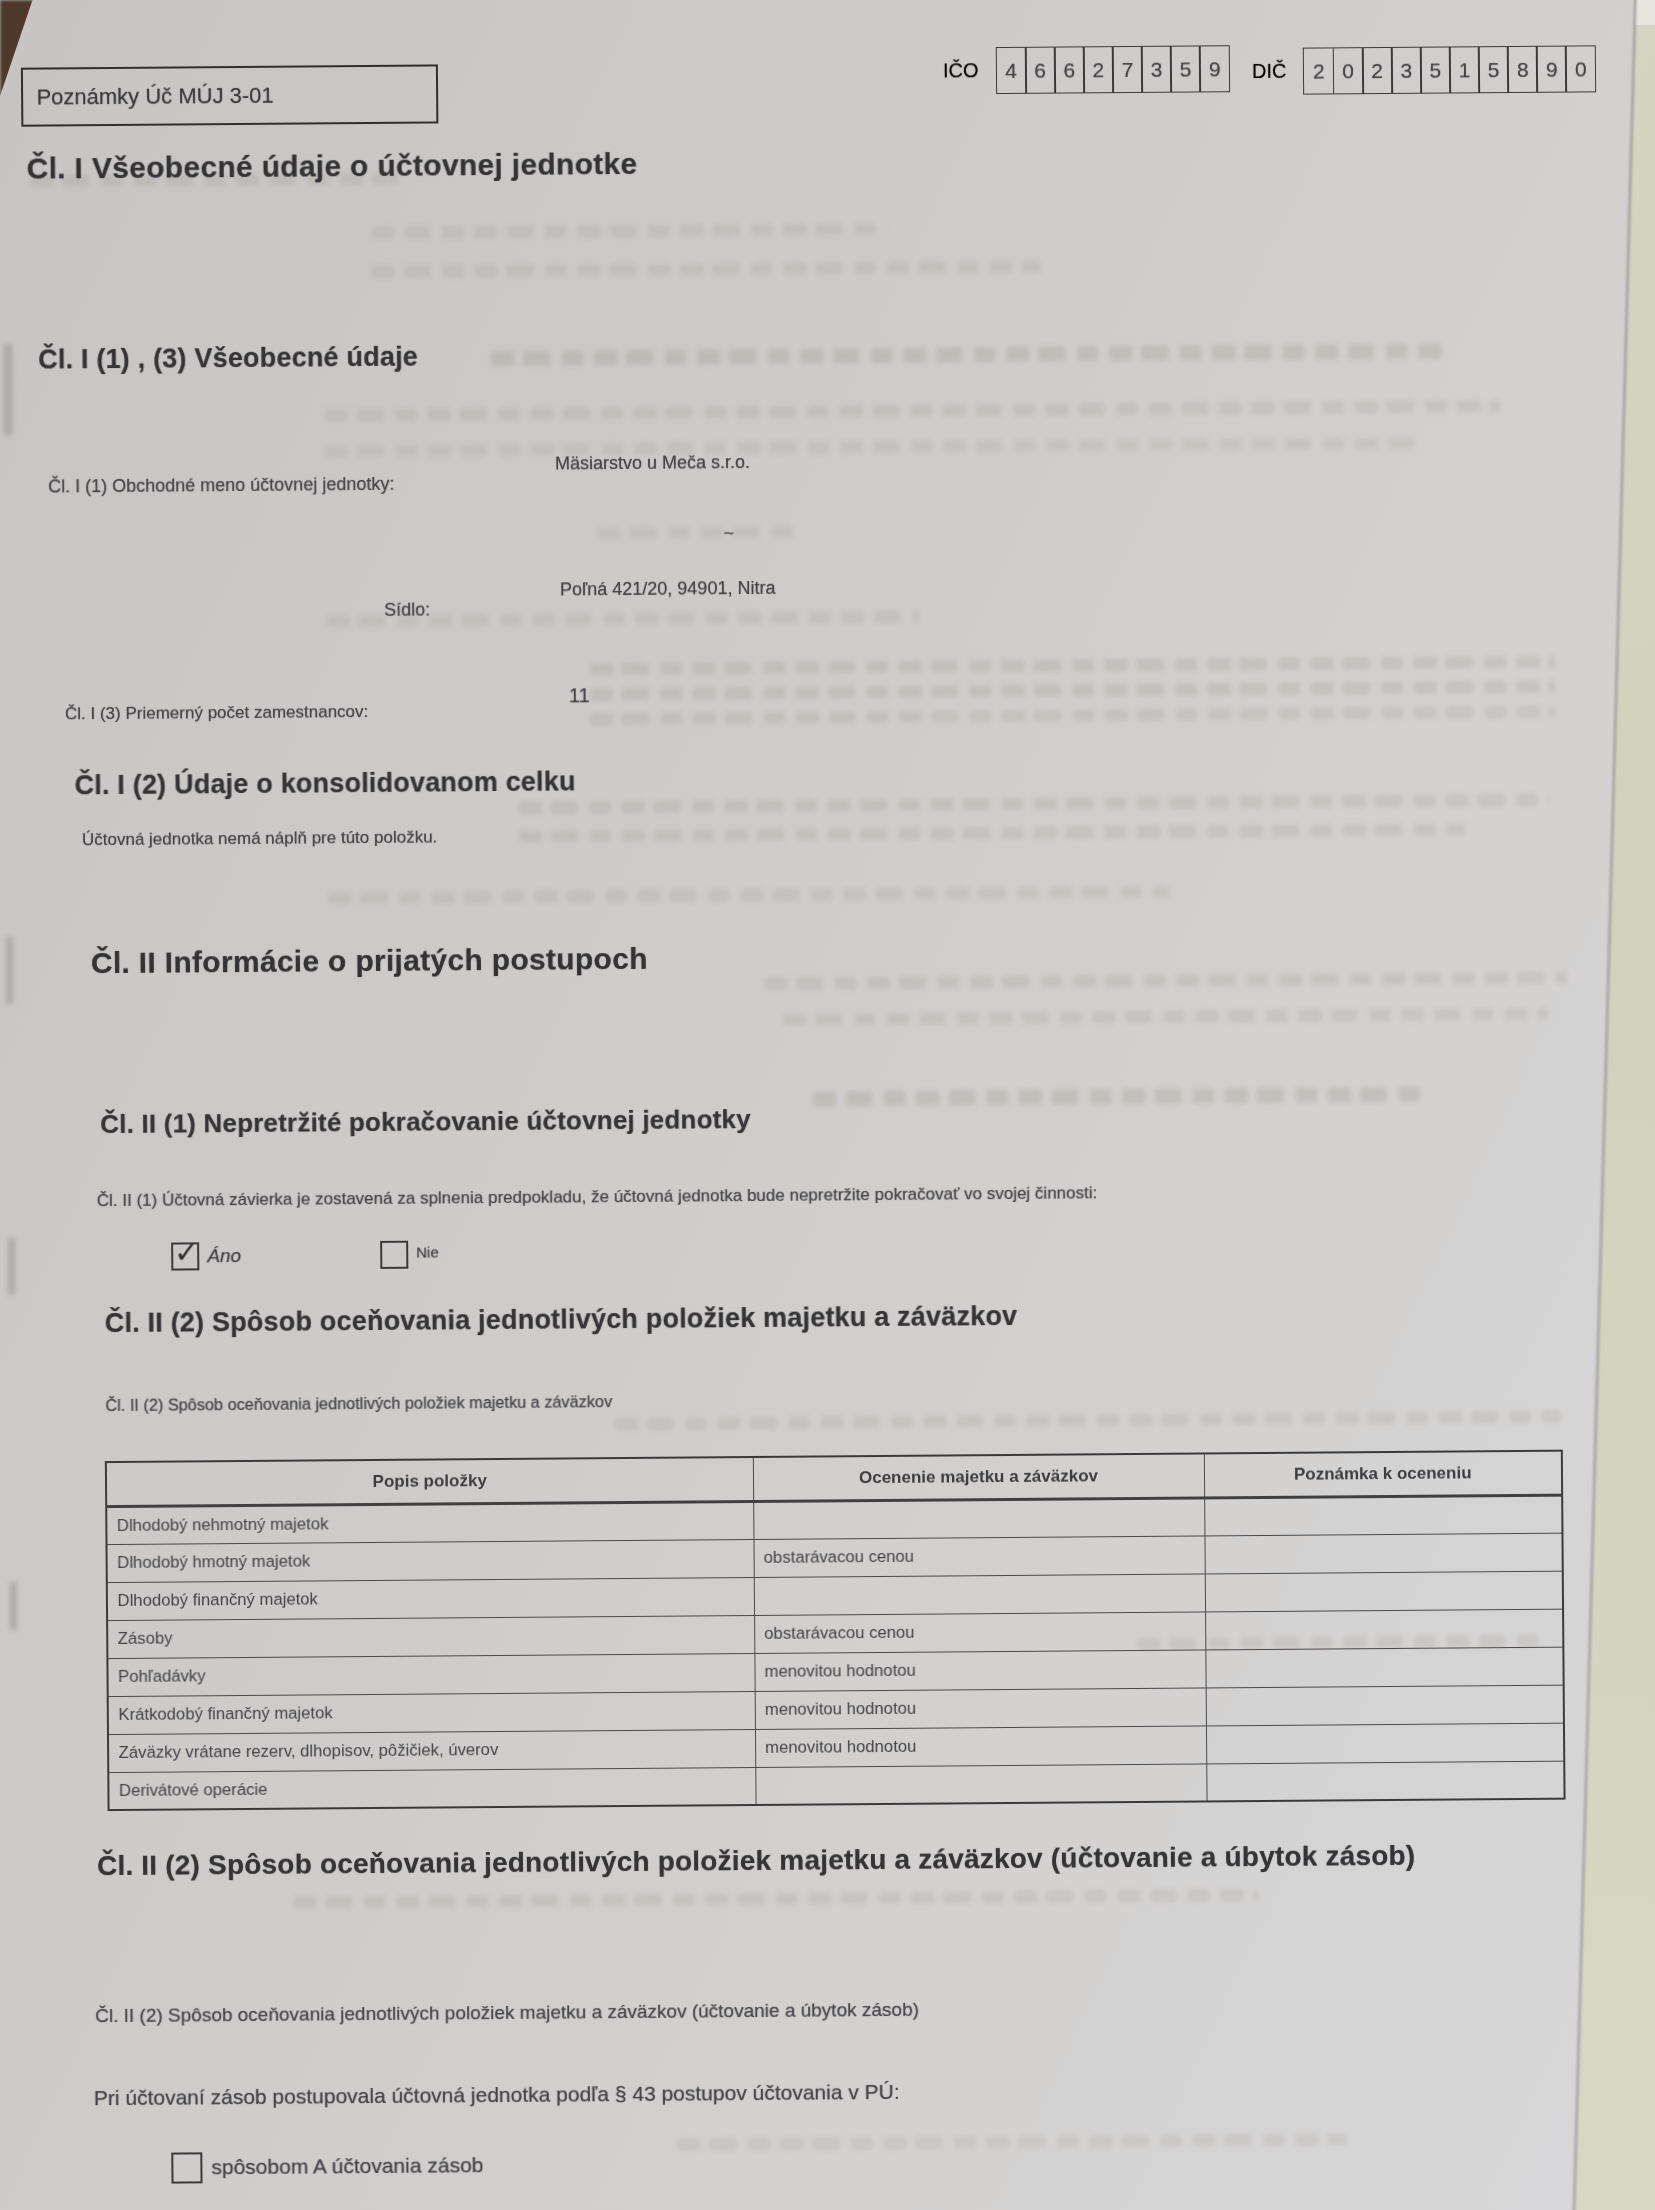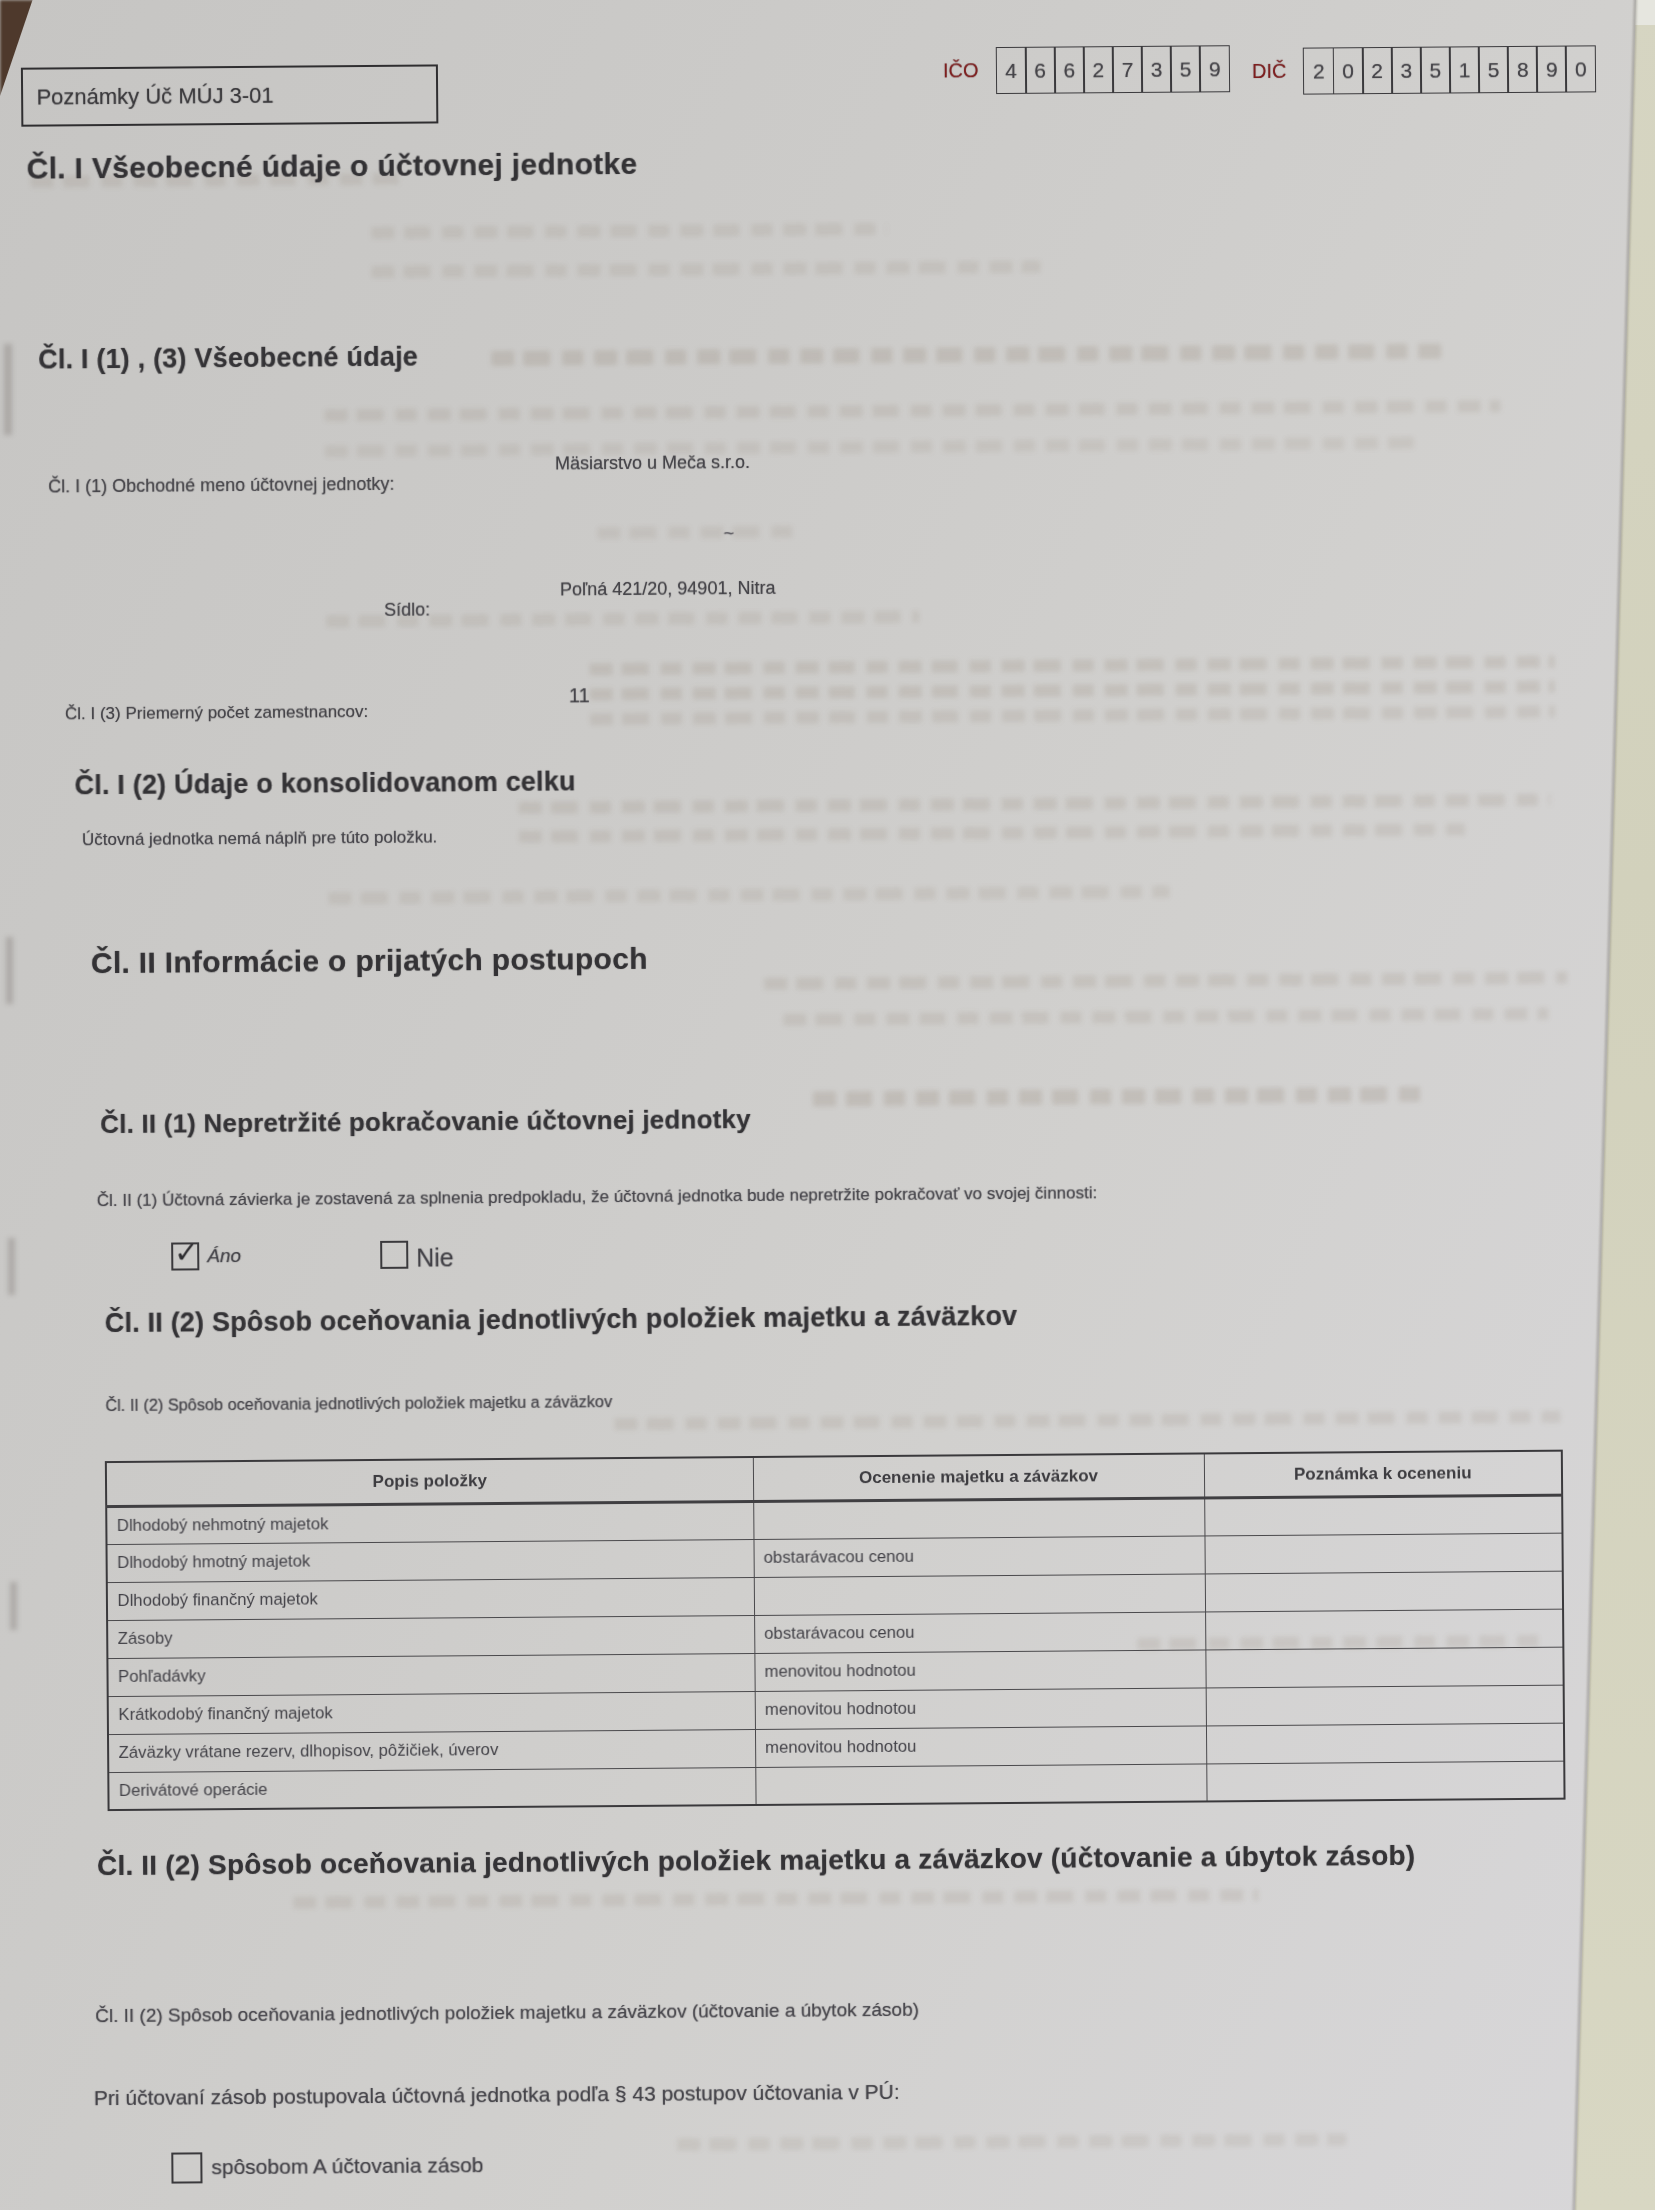--- a/index.html
+++ b/index.html
@@ -28,21 +28,21 @@
   .h2{font-size:27px;font-weight:700;color:#343336;letter-spacing:0.2px;}
   .lbl{font-size:18px;color:#454449;}
   .body-sm{font-size:17px;color:#45444a;}
   .big{font-size:20px;color:#414046;}
   
   .code-box{position:absolute;left:29px;top:67px;width:417px;height:59px;border:2.9px solid #2f2e30;
             display:flex;align-items:center;padding-left:13.4px;box-sizing:border-box;}
   .code-box span{font-size:22px;color:#39383b;}
   
   .idrow{position:absolute;display:flex;align-items:center;}
-  .idlabel{font-size:20px;color:#7f1d1d;margin-right:17px;}
+  .idlabel{font-size:20px;color:#000000;margin-right:17px;}
   .cells{display:flex;}
   .cell{width:29px;height:45px;border:1.9px solid #3a393c;margin-left:-1.9px;
         display:flex;align-items:center;justify-content:center;
         font-size:21px;color:#454449;background:transparent;}
   .cells .cell:first-child{margin-left:0;}
   
   .cb{position:absolute;border:2.4px solid #3a393c;background:transparent;box-sizing:border-box;}
   .cb .check{position:absolute;left:1px;top:-8.6px;font-size:29px;font-weight:700;color:#2e2d30;}
   
   .vtable{position:absolute;left:102px;top:1461px;width:1457px;border-collapse:collapse;table-layout:fixed;}
@@ -148,21 +148,21 @@
 
     <div class="abs h1 ink" style="left:92px;top:946px;">Čl. II Informácie o prijatých postupoch</div>
     <div class="abs h2 ink" style="left:100px;top:1109px;font-size:26px;">Čl. II (1) Nepretržité pokračovanie účtovnej jednotky</div>
     <div class="abs body-sm ink" style="left:96px;top:1191px;">Čl. II (1) Účtovná závierka je zostavená za splnenia predpokladu, že účtovná jednotka bude nepretržite pokračovať vo svojej činnosti:</div>
 
     <div class="cb" style="left:170px;top:1243px;width:28px;height:28px;">
       <span class="check">✓</span>
     </div>
     <div class="abs big ink" style="left:206px;top:1246px;font-size:19px;font-style:italic;">Áno</div>
     <div class="cb" style="left:379px;top:1243px;width:28px;height:28px;"></div>
-    <div class="abs big ink" style="left:415px;top:1246px;font-size:25px;">Nie</div>
+    <div class="abs big ink" style="left:415px;top:1246px;font-size:15px;">Nie</div>
 
     <div class="abs h2 ink" style="left:103px;top:1308px;">Čl. II (2) Spôsob oceňovania jednotlivých položiek majetku a záväzkov</div>
     <div class="abs ink" style="left:103px;top:1396px;font-size:16.3px;color:#47464c;">Čl. II (2) Spôsob oceňovania jednotlivých položiek majetku a záväzkov</div>
 
     <table class="vtable">
       <colgroup>
           <col style="width:647px">
           <col style="width:451px">
           <col style="width:358px">
         </colgroup>

